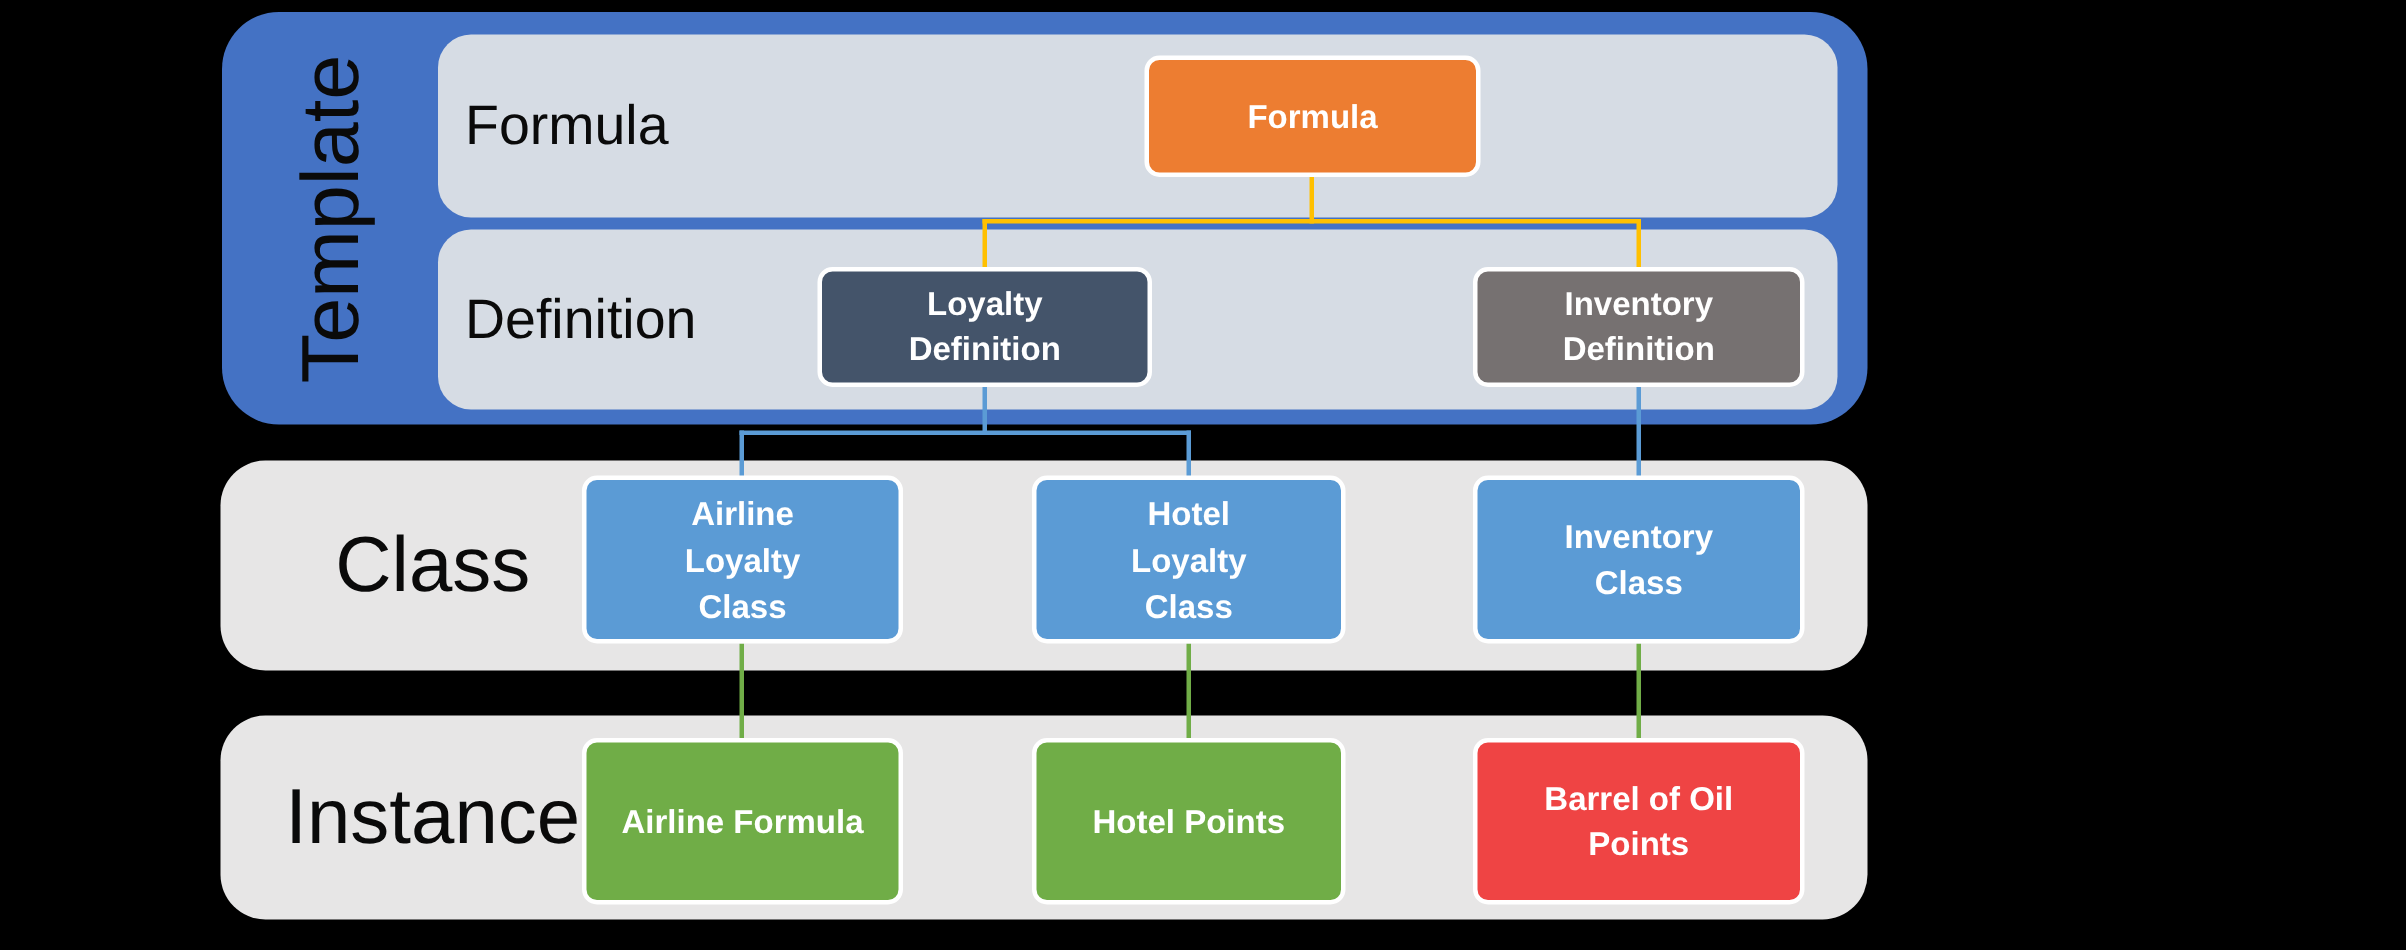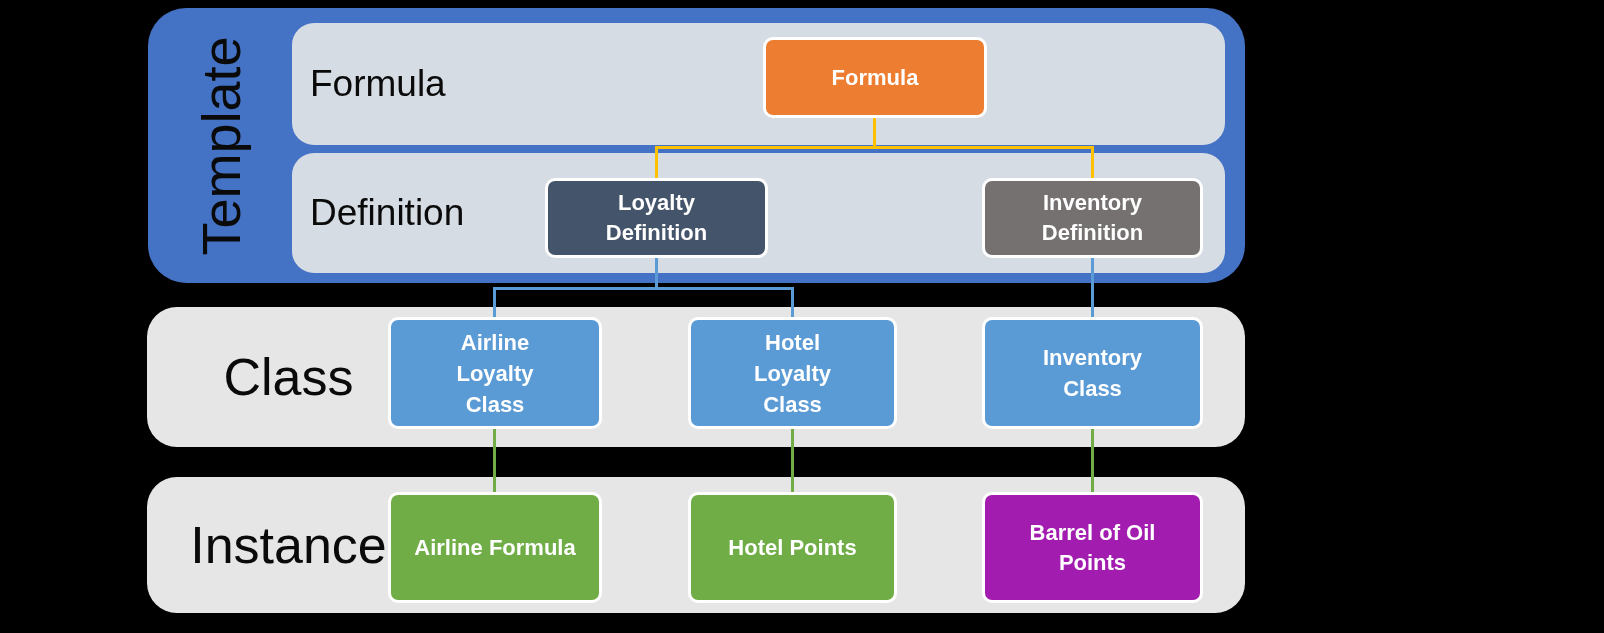--- a/index.html
+++ b/index.html
@@ -127,18 +127,18 @@
   </div>
 
   <div class="node n-airline-points" style="background-color: rgb(112, 173, 71);">
     <span>Airline Formula</span>
   </div>
 
   <div class="node n-hotel-points" style="background-color: rgb(112, 173, 71);">
     <span>Hotel Points</span>
   </div>
 
-  <div class="node n-barrel-token" style="background-color: #a21caf; justify-content: center;">
+  <div class="node n-barrel-token" style="background-color: #ef4444; justify-content: center;">
     <span>Barrel of Oil</span>
     <span>Points</span>
   </div>
 
 </div>
 
 </body></html>

